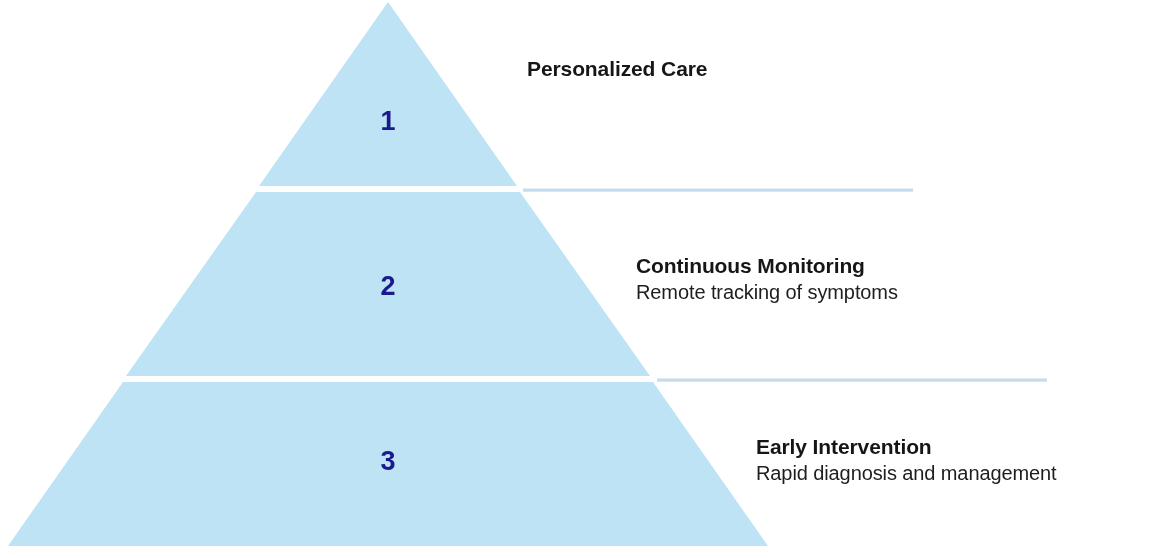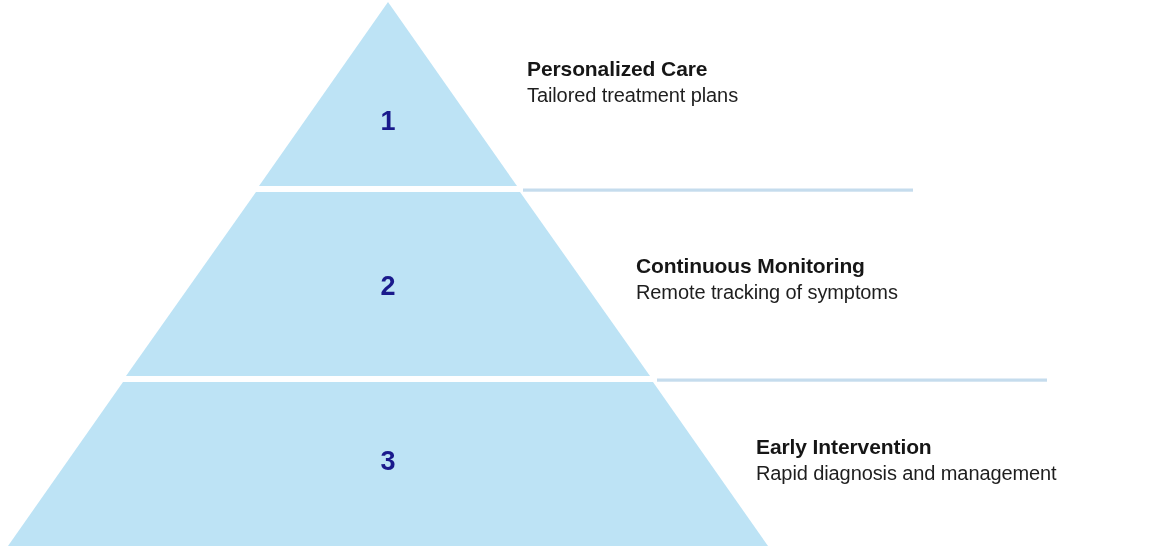--- a/index.html
+++ b/index.html
@@ -87,21 +87,20 @@
 
     <rect x="657" y="378.5" width="390" height="3.2" fill="#c5dced"></rect>
   </svg>
 
   <div class="tier-number" id="tier-number-1">1</div>
   <div class="tier-number" id="tier-number-2">2</div>
   <div class="tier-number" id="tier-number-3">3</div>
 
   <div class="tier-text" id="tier-text-1">
     <div class="tier-title">Personalized Care</div>
-    <div class="tier-subtitle">Tailored treatment plans</div>
   </div>
 
   <div class="tier-text" id="tier-text-3">
     <div class="tier-title">Early Intervention</div>
     <div class="tier-subtitle">Rapid diagnosis and management</div>
   </div>
 
   <div class="tier-text" id="tier-text-2">
     <div class="tier-title">Continuous Monitoring</div>
     <div class="tier-subtitle">Remote tracking of symptoms</div>

